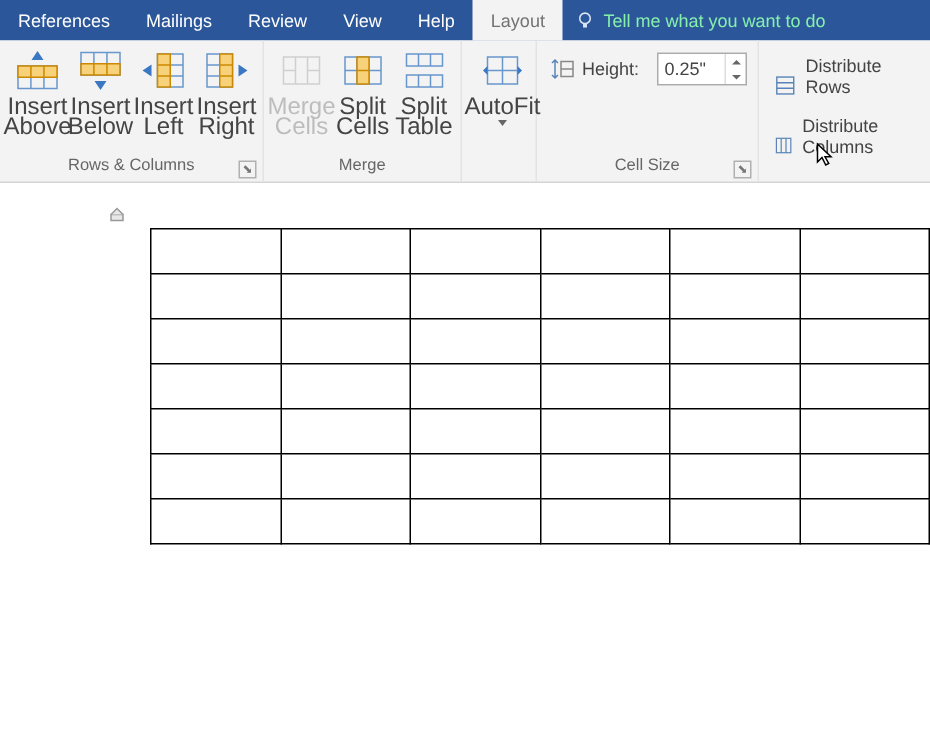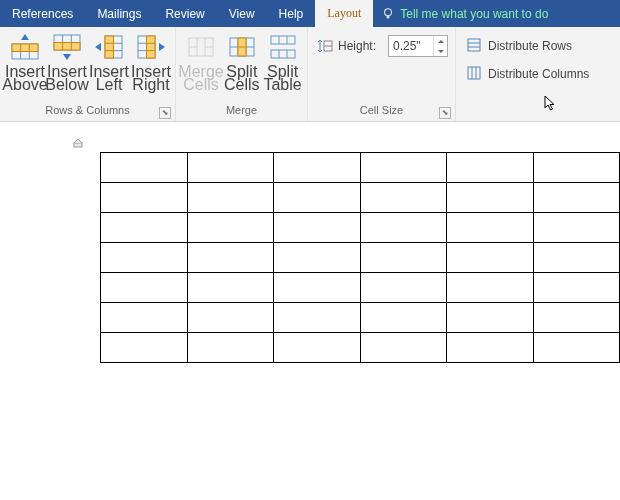--- a/index.html
+++ b/index.html
@@ -25,22 +25,21 @@
   .tab {
     padding: 0 12px;
     display: flex;
     align-items: center;
     font-size: 12px;
     cursor: default;
     text-align: center;
   }
   .tab.active {
     background: #f3f3f3;
-    color: #a16207;
-    font-family: Liberation Serif, serif;
+    color: #737373;
   }
   .tell-me {
     display: flex;
     align-items: center;
     padding: 0 8px;
     gap: 5px;
     color: #86efac;
     flex: 1;
   }
   .tell-me .bulb {
@@ -327,20 +326,36 @@
           <rect x="4" y="18" width="24" height="8" fill="none" stroke="#6797cc"></rect>
           <line x1="12" y1="18" x2="12" y2="26" stroke="#6797cc"></line>
           <line x1="20" y1="18" x2="20" y2="26" stroke="#6797cc"></line>
         </svg>
         <span class="lbl">Split<br>Table</span>
       </div>
     </div>
     <div class="group-label">Merge</div>
   </div>
 
+  <div class="group" style="width:50px">
+    <div class="group-body">
+      <div class="big-btn" style="width:46px">
+        <svg class="ic" viewBox="0 0 32 30">
+          <rect x="6" y="6" width="20" height="18" fill="none" stroke="#6797cc"></rect>
+          <line x1="6" y1="15" x2="26" y2="15" stroke="#6797cc"></line>
+          <line x1="16" y1="6" x2="16" y2="24" stroke="#6797cc"></line>
+          <path d="M3 15 L6 12 L6 18 Z" fill="#3a78c3"></path>
+          <path d="M29 15 L26 12 L26 18 Z" fill="#3a78c3"></path>
+        </svg>
+        <span class="lbl">AutoFit</span>
+        <span class="arrow-down"></span>
+      </div>
+    </div>
+    <div class="group-label"></div>
+  </div>
 
   <div class="group" style="width:148px">
     <div class="cellsize-body group-body" style="flex:1;">
       <div class="cs-row">
         <svg class="ic-sm" viewBox="0 0 18 18">
             <path d="M4 3 L4 15 M2 5 L4 3 L6 5 M2 13 L4 15 L6 13" stroke="#5a84b8" fill="none"></path>
             <rect x="8" y="4" width="8" height="10" fill="none" stroke="#888"></rect>
             <line x1="8" y1="9" x2="16" y2="9" stroke="#888"></line>
           </svg>
         <span class="cs-label">Height:</span>

